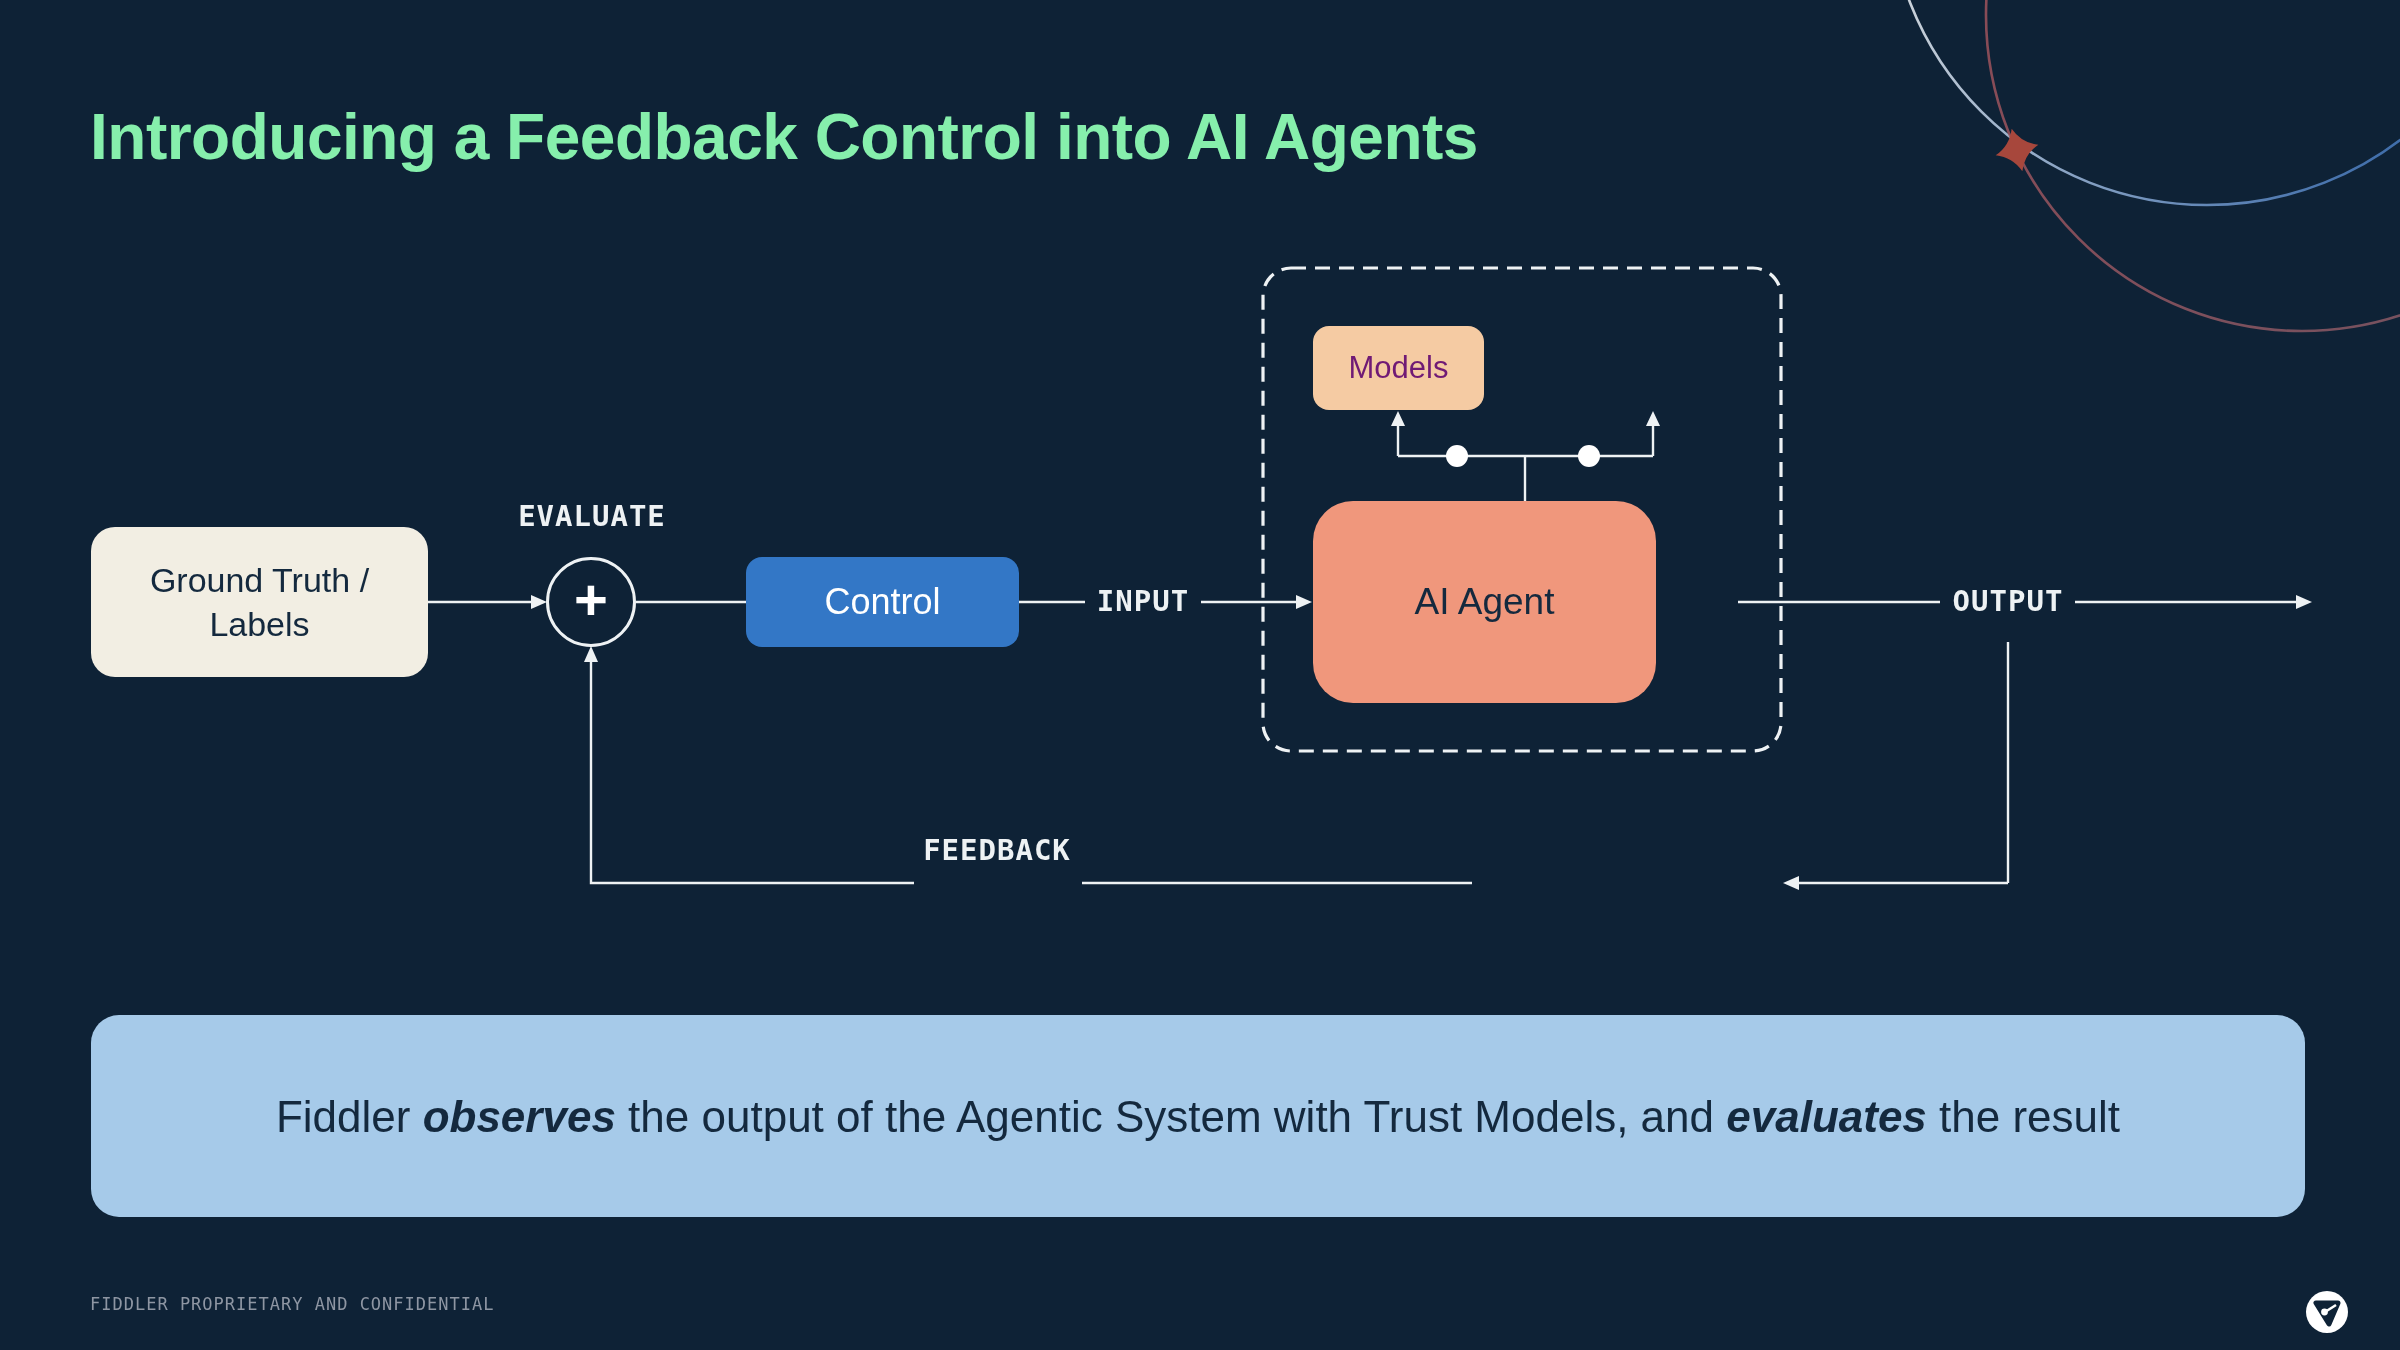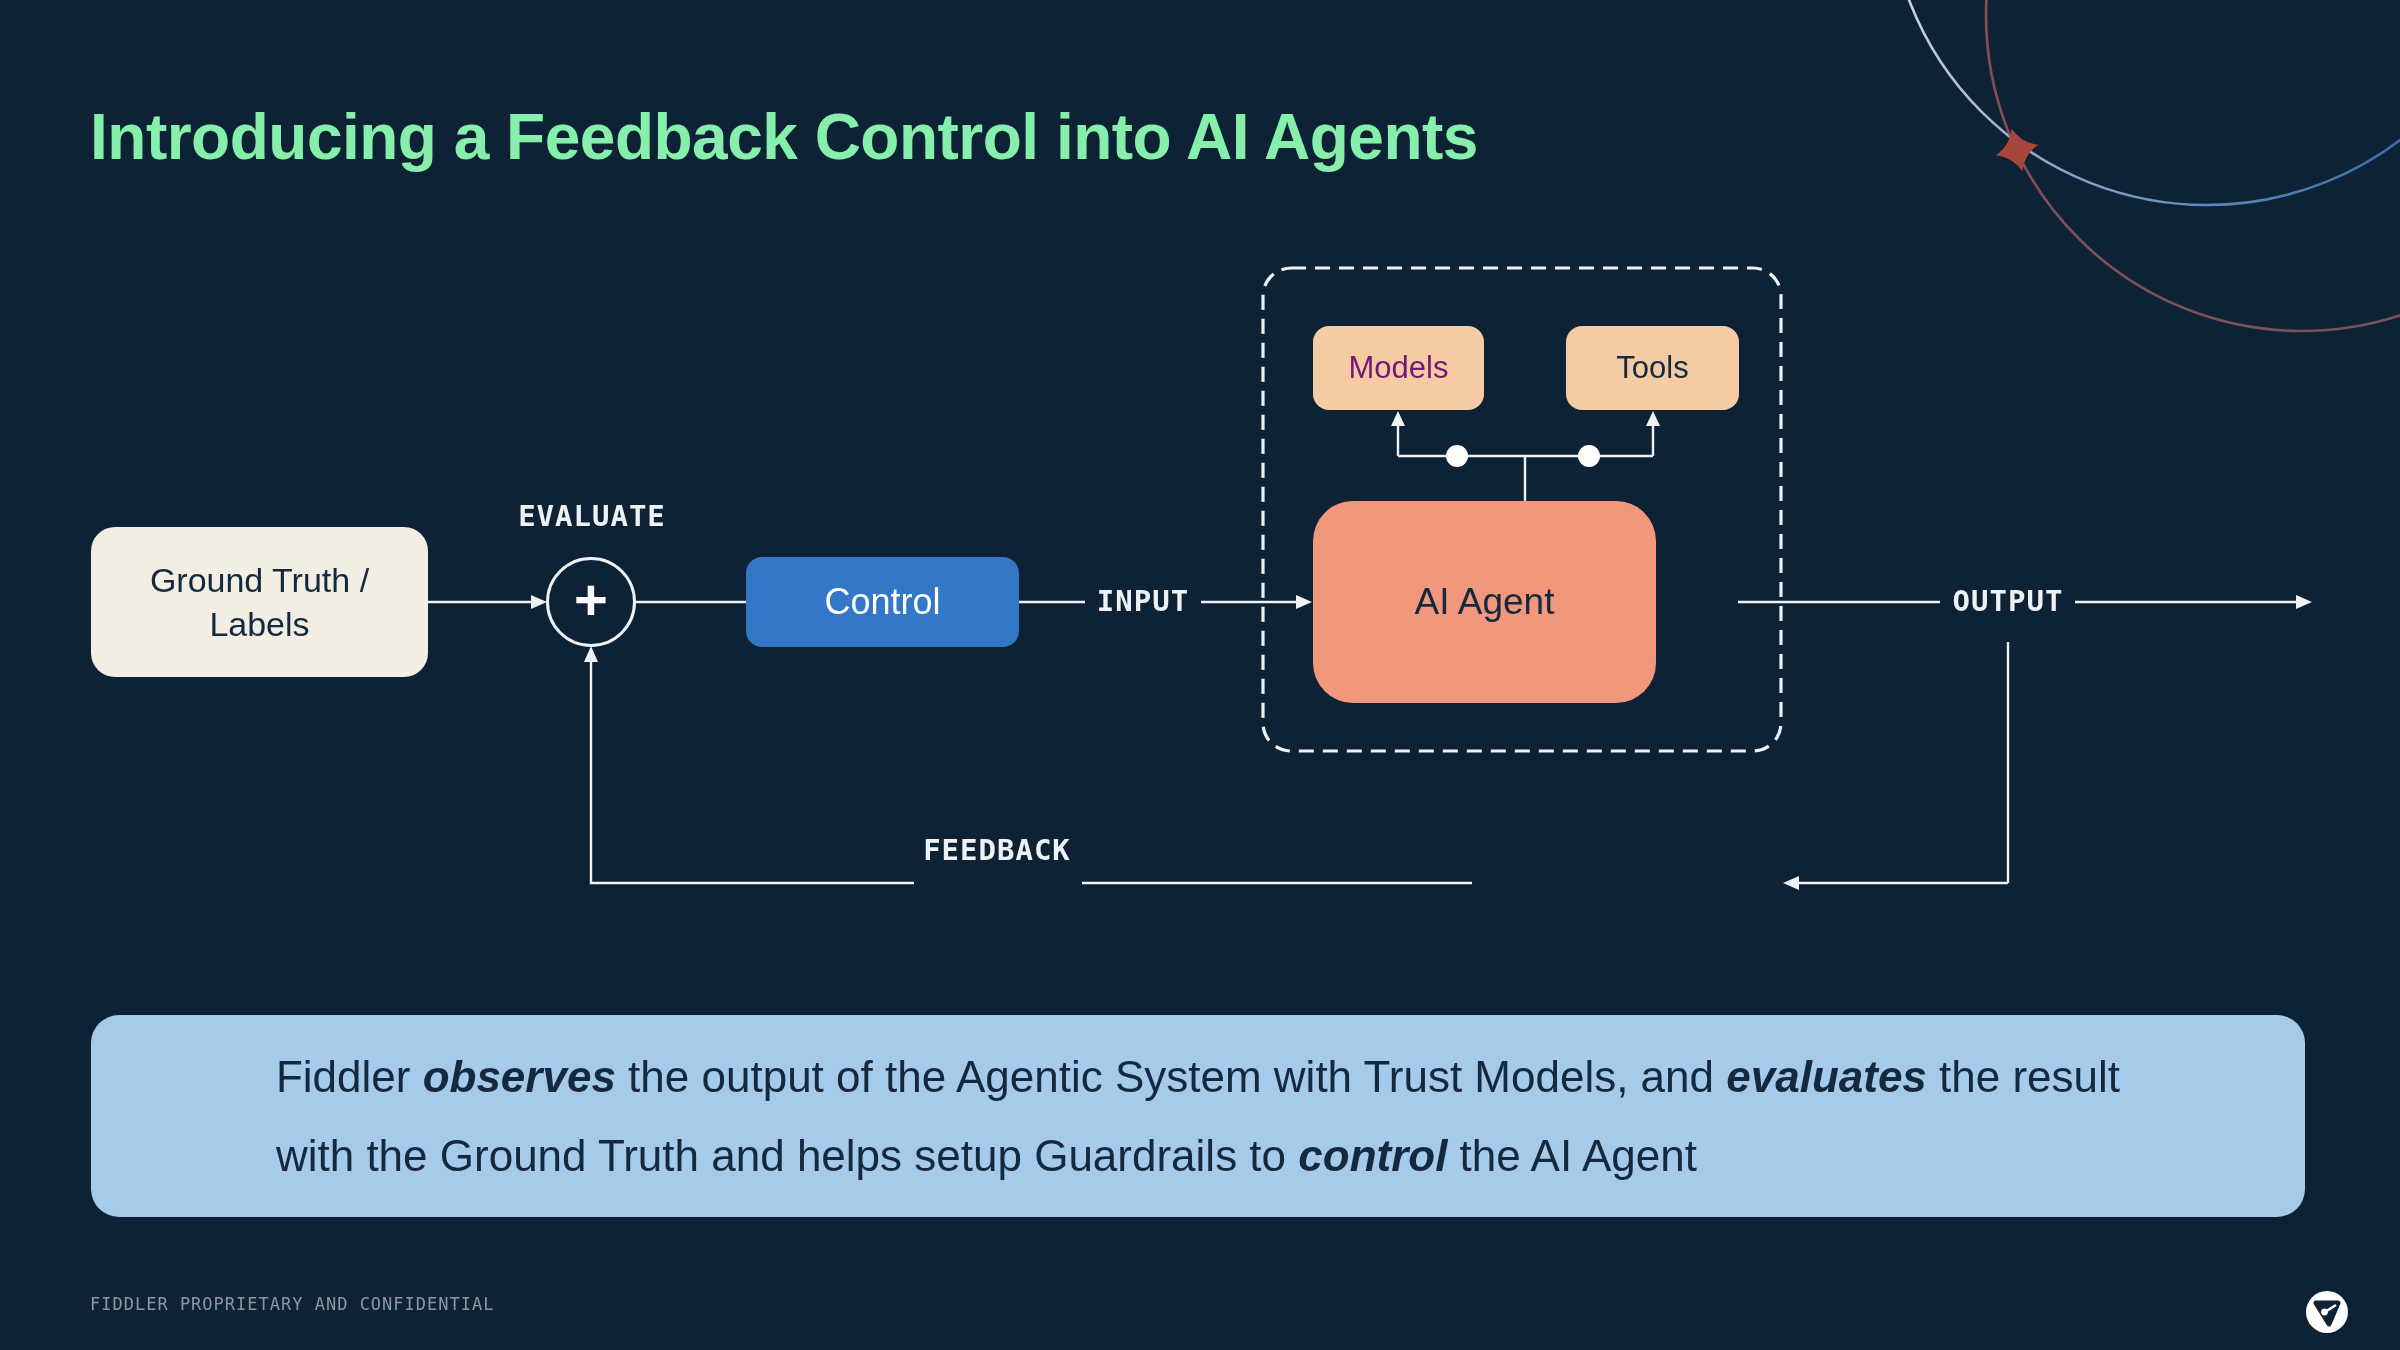--- a/index.html
+++ b/index.html
@@ -147,38 +147,34 @@
   </div>
 
   <div class="node node-control">
     <span>Control</span>
   </div>
 
   <div class="node node-models">
     <span>Models</span>
   </div>
 
-  <div class="node node-tools">
-    <span>Tools</span>
-  </div>
 
   <div class="node node-agent">
     <span>AI Agent</span>
   </div>
 
 
   <div class="flow-label lbl-evaluate">EVALUATE</div>
   <div class="flow-label lbl-input">INPUT</div>
   <div class="flow-label lbl-output">OUTPUT</div>
   <div class="flow-label lbl-feedback">FEEDBACK</div>
 
   <div class="panel">
     <div>
         <div class="summary-line"><span>Fiddler </span><span class="em">observes</span><span> the output of the Agentic System with Trust Models, and </span><span class="em">evaluates</span><span> the result</span></div>
-        <div class="summary-line"><span>with the Ground Truth and helps setup Guardrails to </span><span class="em">control</span><span> the AI Agent</span></div>
       </div>
   </div>
 
   <div class="footer-note">FIDDLER PROPRIETARY AND CONFIDENTIAL</div>
 
   <svg class="logo" viewBox="0 0 44 44">
     <circle cx="22" cy="22" r="21" fill="#ffffff"></circle>
     <path d="M11,13 L33,13 L24,34 Z" fill="#0e2236" stroke="#0e2236" stroke-width="5" stroke-linejoin="round"></path>
     <line x1="20" y1="22" x2="31" y2="15" stroke="#ffffff" stroke-width="2.6"></line>
     <circle cx="19.5" cy="22" r="3.4" fill="#ffffff"></circle>

